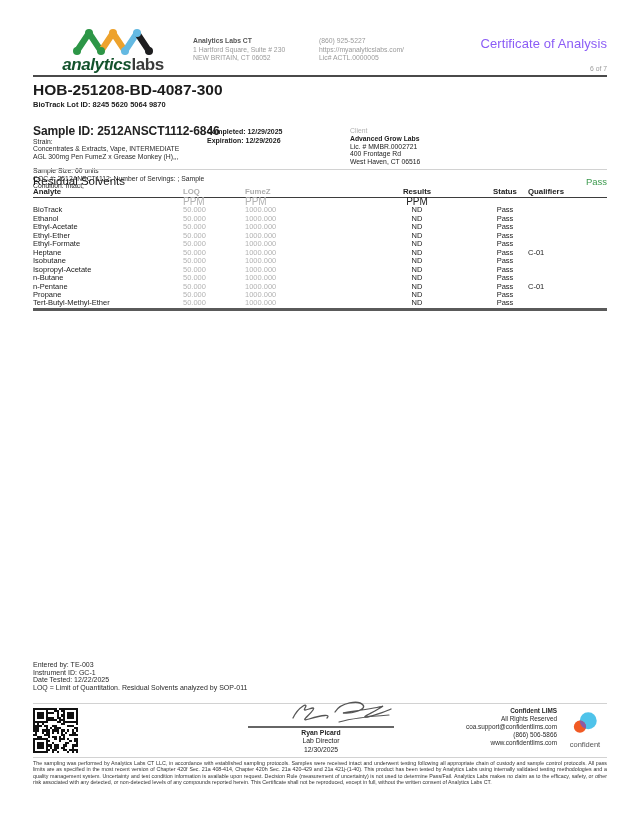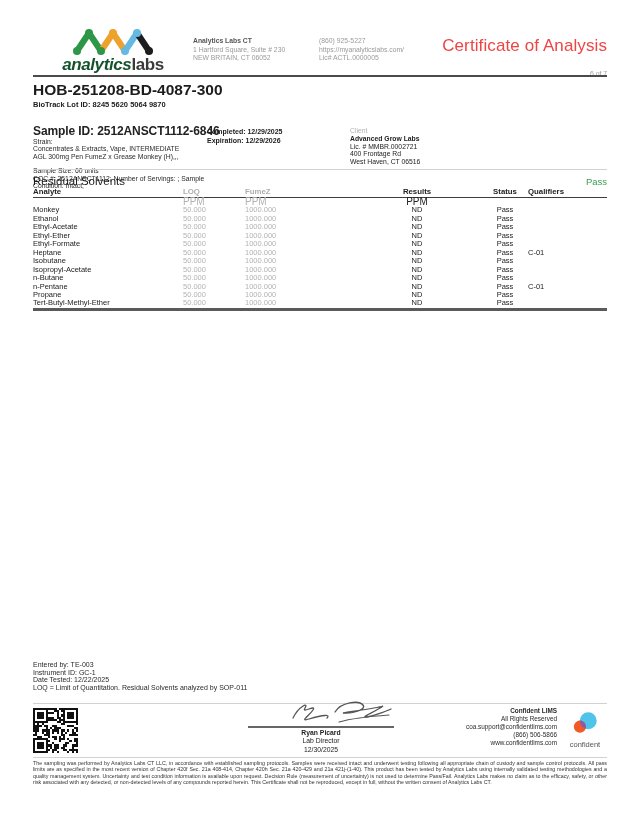--- a/index.html
+++ b/index.html
@@ -16,21 +16,21 @@
   .logo-block { margin-left:24px; width:112px; text-align:center; }
   .logo-mark { display:block; margin:2px auto 0; }
   .wordmark { font-size:17px; font-weight:600; letter-spacing:-0.4px; line-height:18px; }
   .wordmark .w1 { color:#14532d;font-style:italic; }
   .wordmark .w2 { color:#3a3a3a; }
   .lab-col { font-size:6.8px; line-height:8.6px; color:#9a9a9a; padding-top:11px; }
   .lab-col-1 { margin-left:24px; width:118px; }
   .lab-col-1 .lab-name { color:#555; font-weight:700; }
   .lab-col-2 { margin-left:8px; width:120px; }
   .cert-col { margin-left:auto; text-align:right; }
-  .cert-title { font-size:17px; color:#ef4444; padding-top:10px; letter-spacing:0.1px; }
+  .cert-title { font-size:13px; color:#8b5cf6; padding-top:10px; letter-spacing:0.1px; }
   .page-ind { font-size:6.8px; color:#9a9a9a; margin-top:14px; }
 
   .rule { left:33px; width:574px; }
   .rule-dark   { height:2px;   background:#4a4a4a; }
   .rule-light  { height:1px;   background:#d2d2d2; }
 
   
   .batch-title { top:81px; left:33px; font-size:15.5px; font-weight:700; color:#1c1c1c; }
   .biotrack    { top:100px; left:33px; font-size:7.5px; font-weight:600; }
   .info-wrap   { top:124px; left:33px; width:574px; height:60px; }
@@ -181,21 +181,21 @@
         <tr class="units">
           <td class="al"></td>
           <td class="ar gray">PPM</td>
           <td class="ar gray pr">PPM</td>
           <td class="ac">PPM</td>
           <td class="ac"></td>
           <td class="ar prq"></td>
         </tr>
 
           <tr>
-            <td class="al">Monkey</td>
+            <td class="al">BioTrack</td>
             <td class="ar gray">50.000</td>
             <td class="ar gray pr">1000.000</td>
             <td class="ac">ND</td>
             <td class="ac">Pass</td>
             <td class="ar prq"></td>
           </tr>
 
           <tr>
             <td class="al">Ethanol</td>
             <td class="ar gray">50.000</td>

